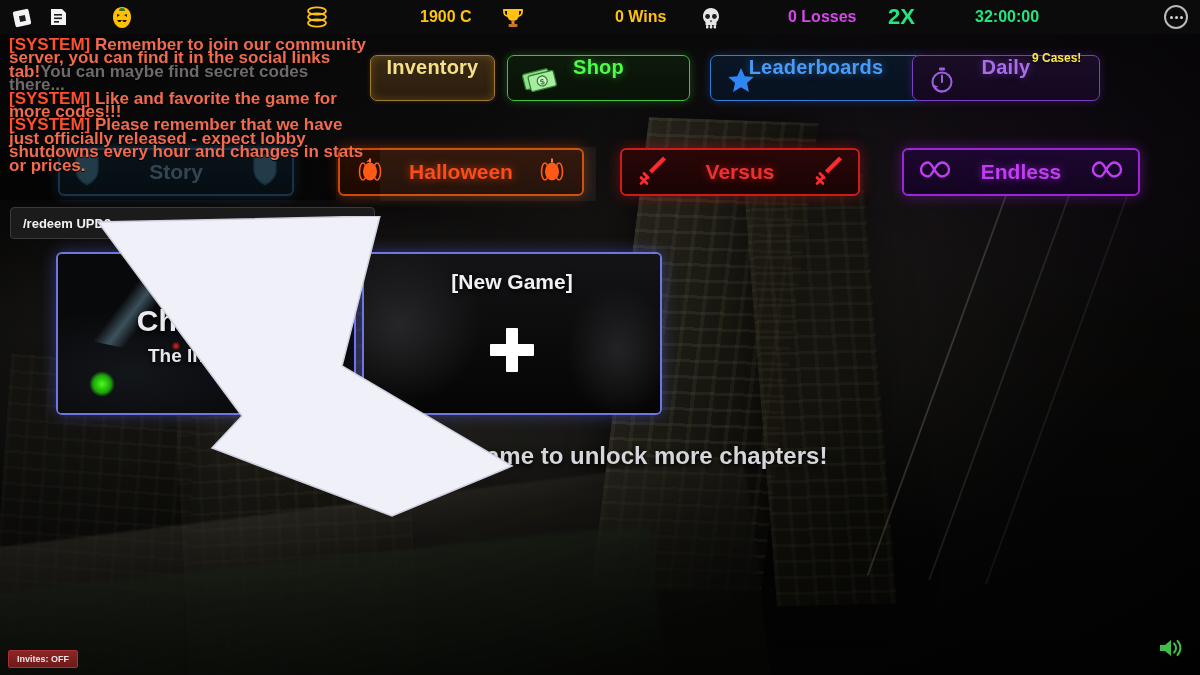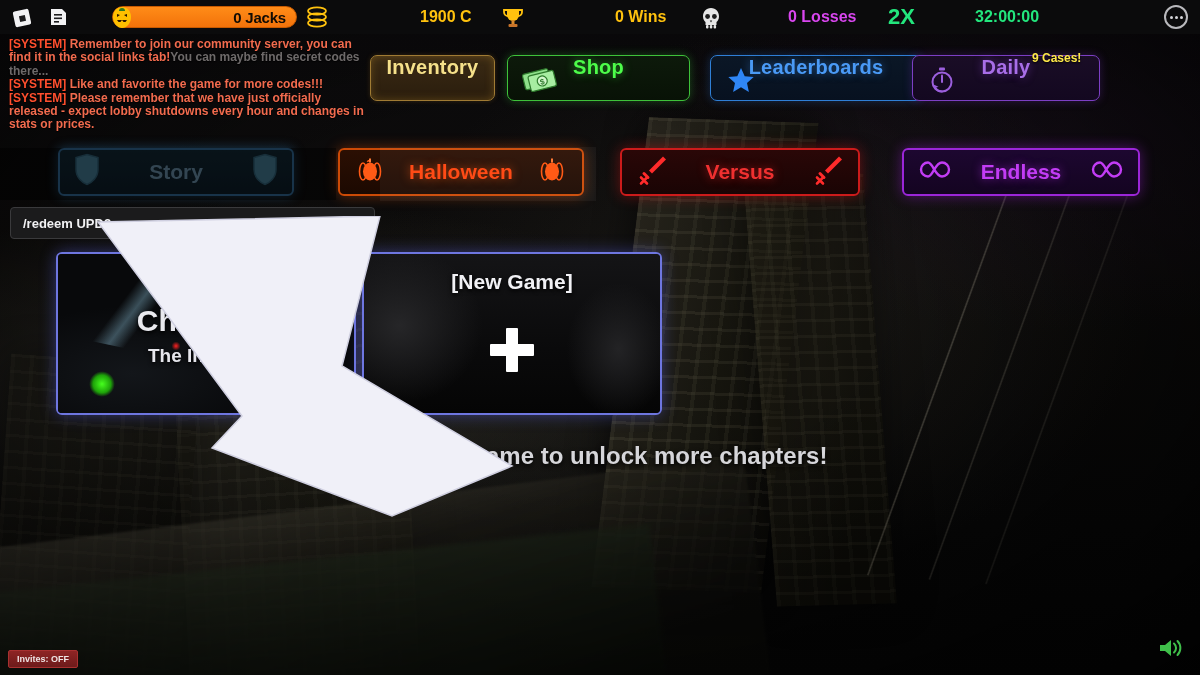--- a/index.html
+++ b/index.html
@@ -88,21 +88,21 @@
   #stat-mult    { left:888px; color:#23e67d; font-size:22px; }
   #stat-timer   { left:975px; color:#23e67d; }
   #menu-dots {
     position:absolute; right:12px; top:5px; width:24px; height:24px; border-radius:50%;
     border:2px solid #b9b9bd; display:flex; align-items:center; justify-content:center; gap:2px;
   }
   #menu-dots i { width:3px; height:3px; border-radius:50%; background:#d5d5d9; display:block; }
 
   
   #chat-log { position:absolute; left:9px; top:38px; width:358px; z-index:29; }
-  .chat-line { font-size:12px; line-height:13.4px; color:#f26b4e; font-weight:bold; text-shadow:0 1px 1px #000; }
+  .chat-line { font-size:17px; line-height:13.4px; color:#f26b4e; font-weight:bold; text-shadow:0 1px 1px #000; }
   .chat-line .sys { color:#ff4f2e; }
   .chat-line .faint { color:#6e6a6a; font-weight:bold; }
 
   
   #chat-input-box {
     position:absolute; left:10px; top:207px; width:365px; height:32px;
     background:#1b1b1c; border:1px solid #3a3a3c; border-radius:4px;
     display:flex; align-items:center; z-index:28;
   }
   #chat-input-text { color:#f2f2f4; font-size:13px; font-weight:bold; padding-left:12px; flex:1; }
@@ -291,23 +291,20 @@
 
   <div class="rbx-icon" id="rbx-chat">
     <svg width="22" height="22" viewBox="0 0 22 22">
       <path d="M4 3h11l4 4v12H4z" fill="#f2f2f4"></path>
       <rect x="7" y="8" width="8" height="1.6" fill="#1b1b1d"></rect>
       <rect x="7" y="11.5" width="8" height="1.6" fill="#1b1b1d"></rect>
       <rect x="7" y="15" width="5" height="1.6" fill="#1b1b1d"></rect>
     </svg>
   </div>
 
-  <div id="jacks-pill">
-    <span class="val">0 Jacks</span>
-  </div>
   <div id="jacks-pumpkin">
     <svg width="30" height="28" viewBox="0 0 30 28">
       <path d="M14 4c-5 0-9 4-9 10s4 11 9 11 9-5 9-11S19 4 14 4z" fill="#ffc000"></path>
       <path d="M14 5c-2 0-3 1-3 3h6c0-2-1-3-3-3z" fill="#2d7a22"></path>
       <path d="M9 11l3 1-3 2zM19 11l-3 1 3 2z" fill="#2a1600"></path>
       <path d="M9 17h10l-1.5 2h-2l-1.5-2-1.5 2h-2z" fill="#2a1600"></path>
     </svg>
   </div>
   <div id="coin-stack">
     <svg width="30" height="28" viewBox="0 0 30 28">

